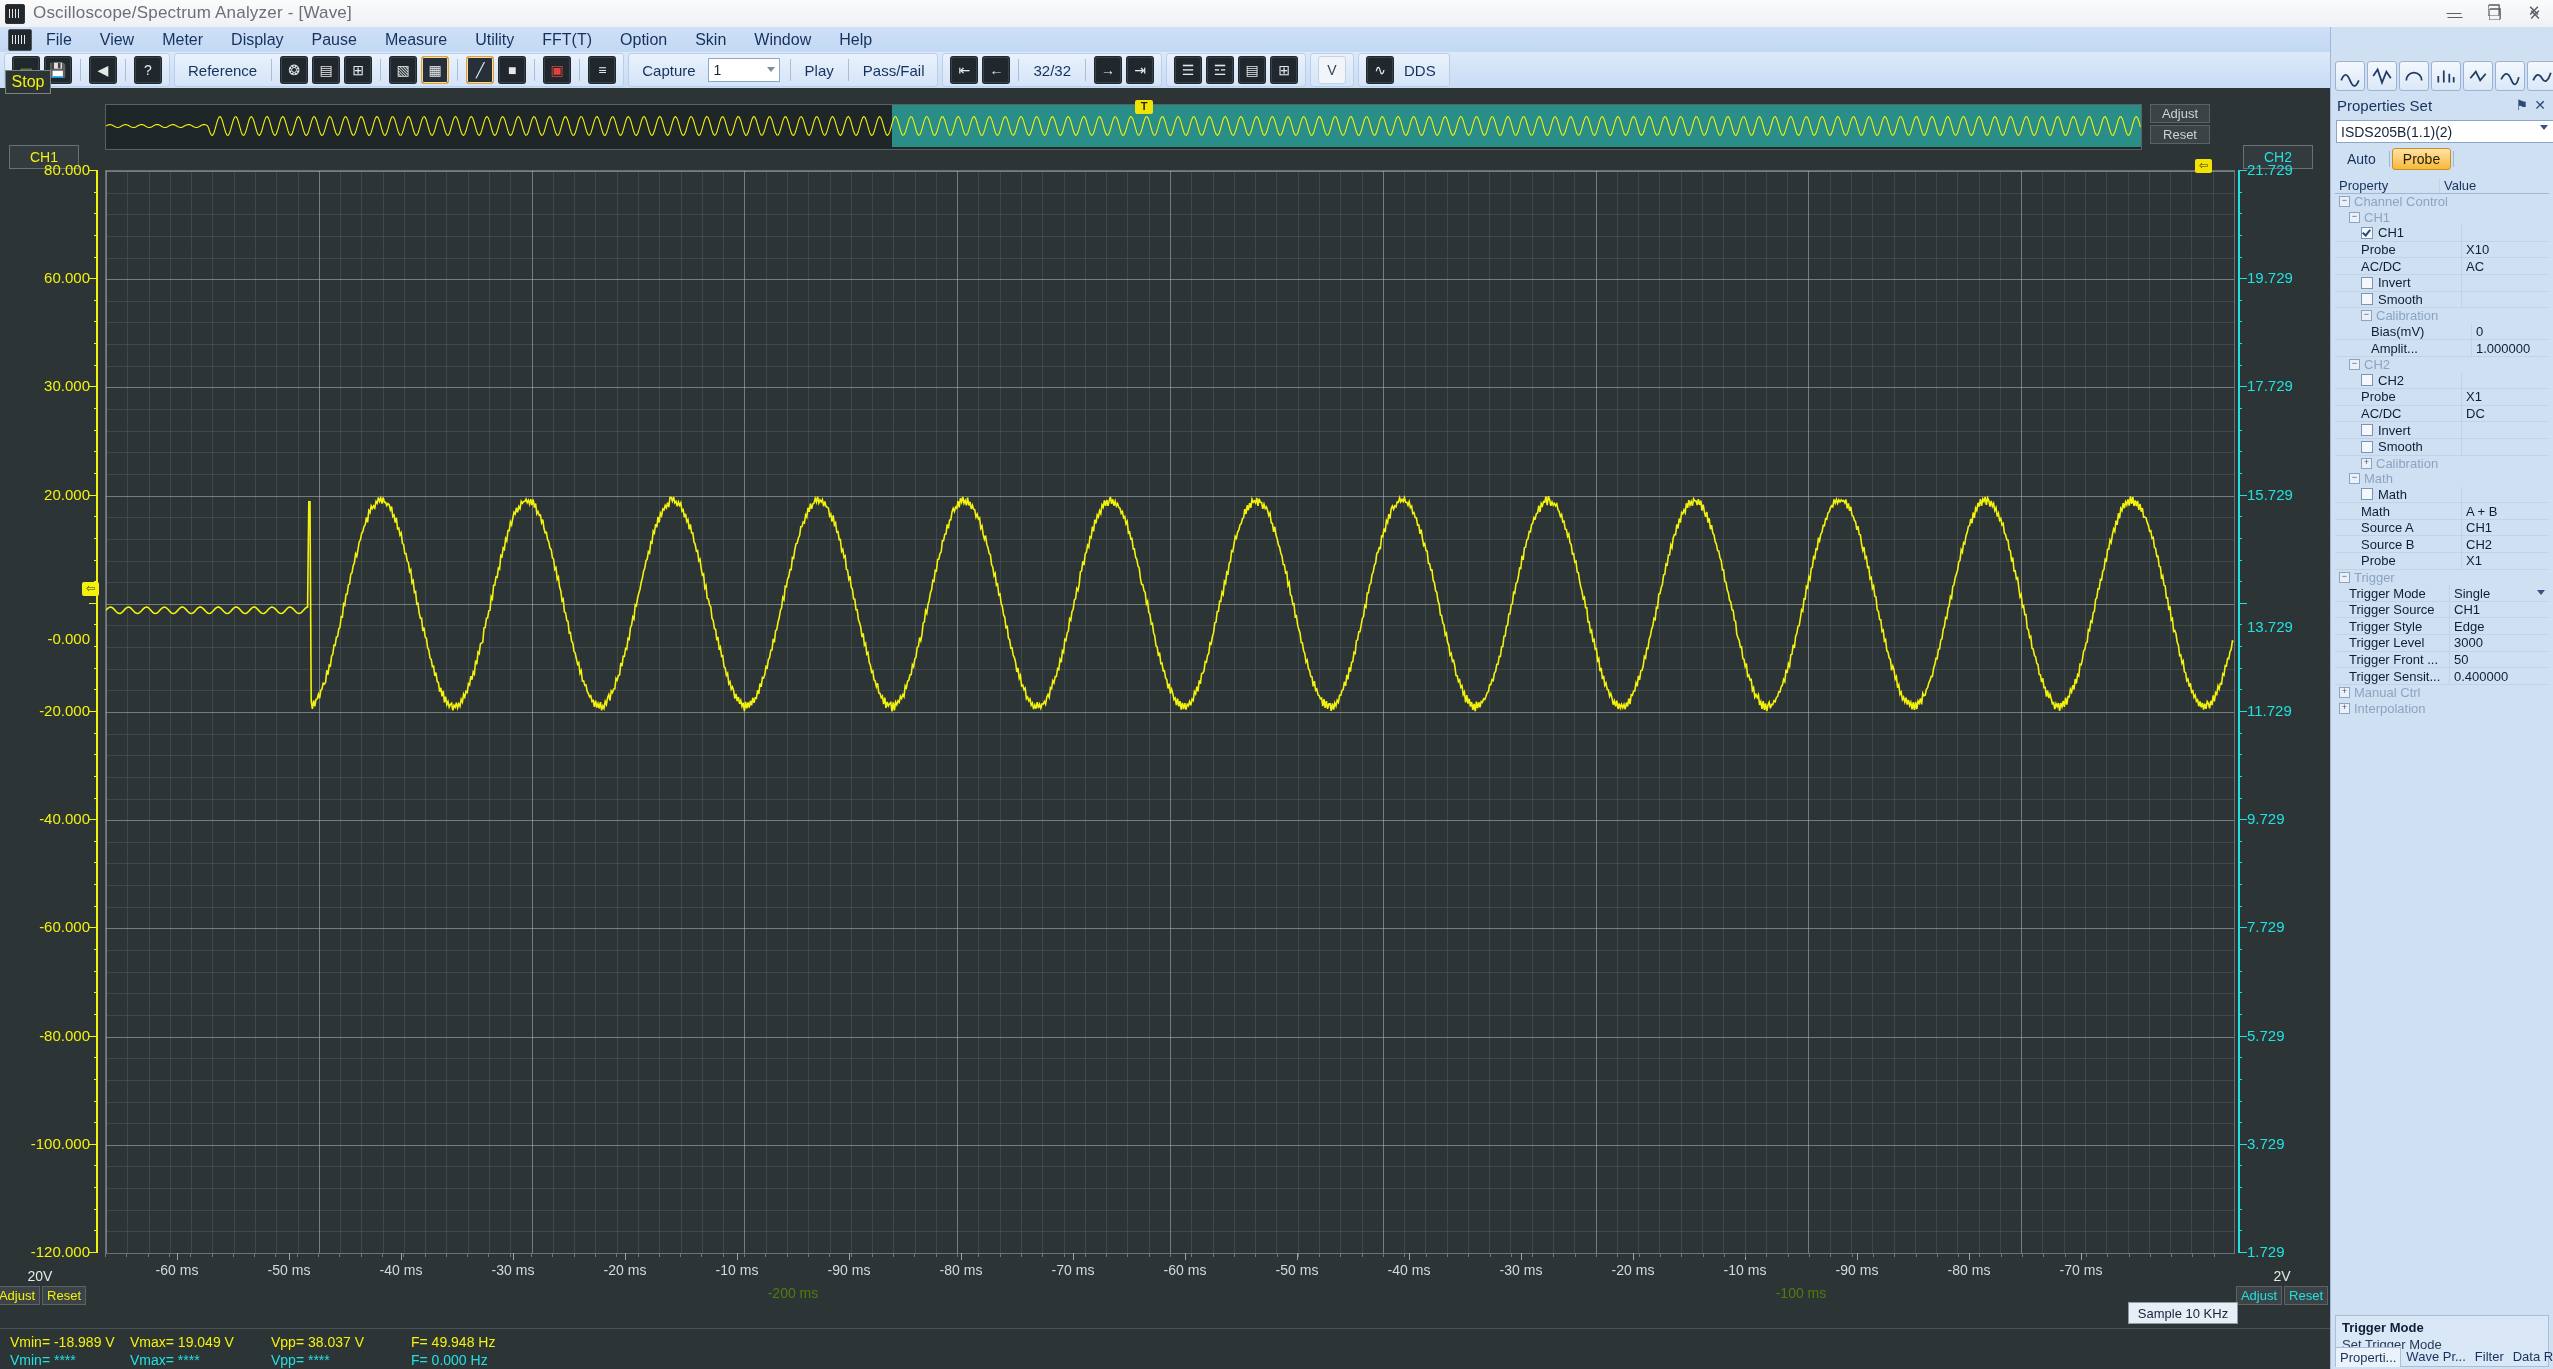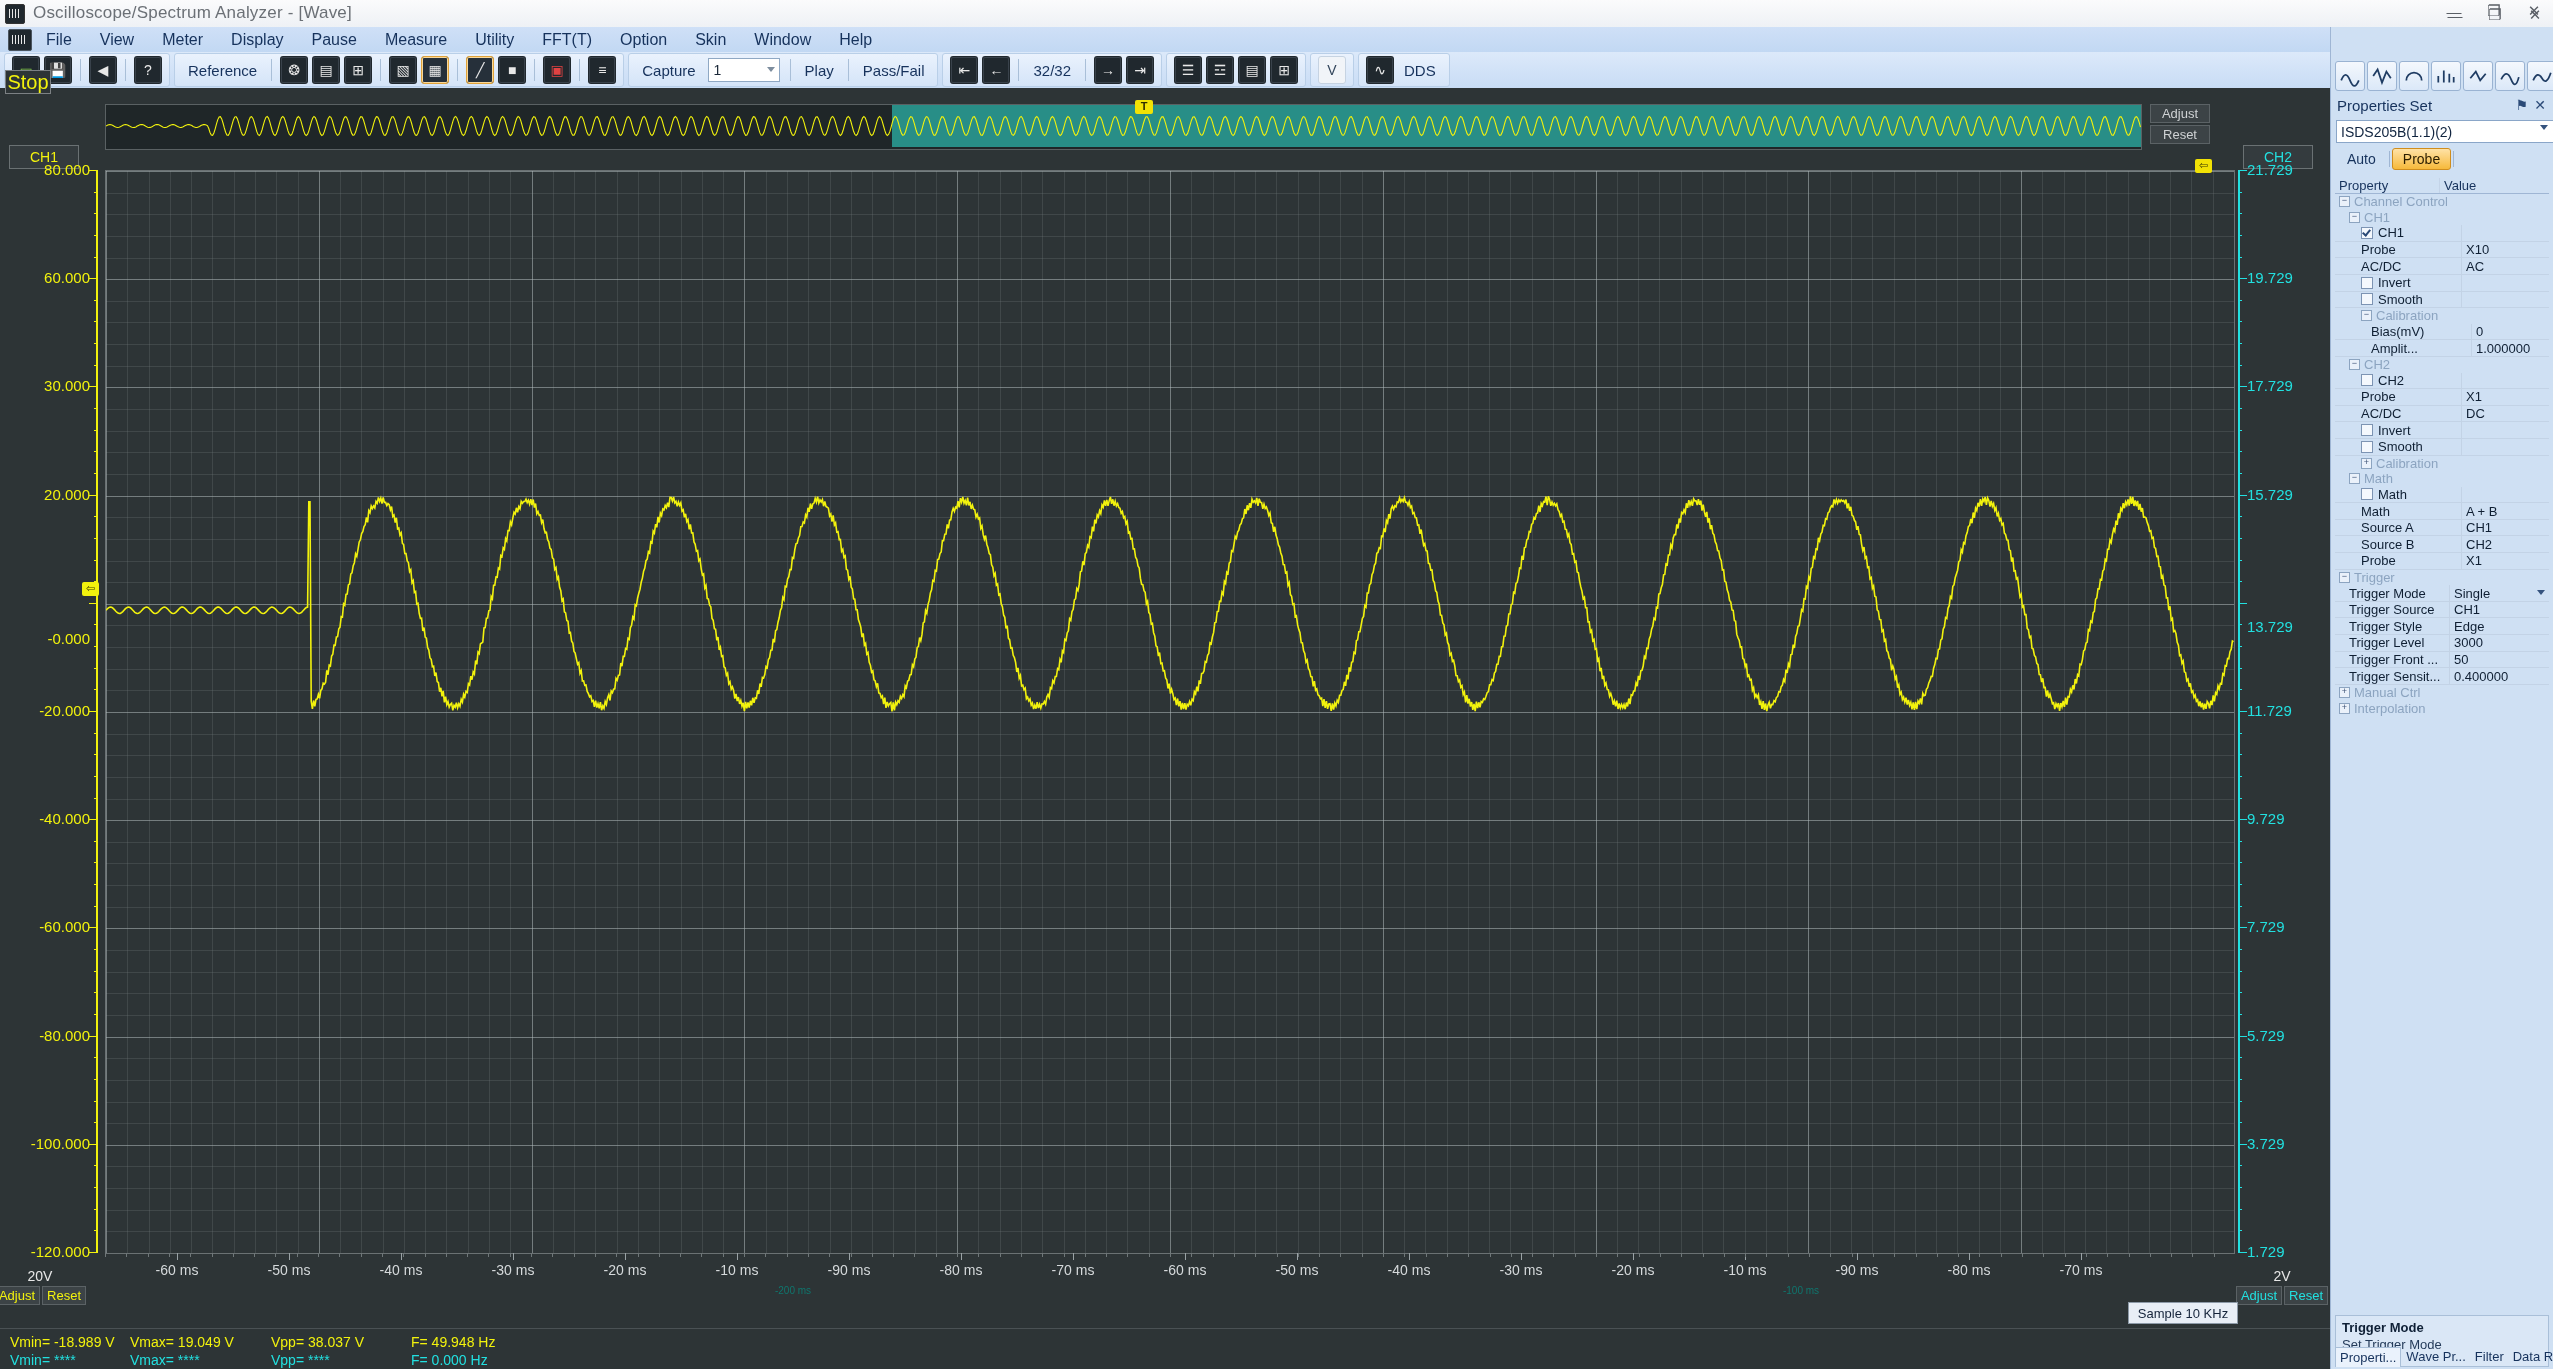--- a/index.html
+++ b/index.html
@@ -48,21 +48,21 @@
   .spin .arrow{position:absolute;right:4px;top:8px;width:0;height:0;
     border-left:4px solid transparent;border-right:4px solid transparent;border-top:5px solid #7d8d9e;}
   .glyph{position:absolute;inset:0;display:flex;align-items:center;justify-content:center;
     font-size:14px;color:#e8e8e8;line-height:1;}
   .glyph.dk{color:#26303a;}
   .tbtn.lite .glyph{color:#33465c;}
 
   
   .scope{position:absolute;left:0;top:88px;width:2330px;height:1281px;background:#2d3436;}
   .stopbtn{position:absolute;left:5px;top:70px;width:44px;height:22px;border:1px solid #7c8184;
-    background:#2d3436;color:#f2f20d;font-size:20px;display:flex;align-items:center;justify-content:center;cursor:pointer;}
+    background:#2d3436;color:#f2f20d;font-size:16px;display:flex;align-items:center;justify-content:center;cursor:pointer;}
 
   
   .overview{position:absolute;left:105px;top:104px;width:2035px;height:44px;
     border:1px solid #5a6163;background:#1f2628;overflow:hidden;}
   .ovsel{position:absolute;left:786px;top:0;width:1249px;height:42px;background:#2aa198;opacity:.85;}
   .ovwave{position:absolute;left:0;top:0;width:2035px;height:42px;}
   .trigmark{position:absolute;left:1135px;top:100px;width:18px;height:14px;background:#f2e205;
     color:#2b2b00;font-size:11px;font-weight:bold;text-align:center;line-height:13px;border-radius:2px;}
   .adjreset{position:absolute;left:2150px;top:104px;width:60px;}
   .adjreset div{font-size:13px;color:#cfd2d4;background:#3c4346;border:1px solid #5b6265;
@@ -113,21 +113,21 @@
   .scalebox.r{left:2246px;top:1268px;}
   .scalebox.l .btns span{color:#f2f20d;}
   .scalebox.r .btns span{color:#22e0e0;}
   .scalebox.l .v{color:#e8e8e8;}
   .scalebox.r .v{color:#e8e8e8;}
 
   
   .taxis{position:absolute;left:105px;top:1253px;width:2128px;height:60px;}
   .tmark{position:absolute;top:0;width:1px;height:7px;background:#9aa3a6;}
   .tlab2{position:absolute;top:9px;font-size:14px;color:#d5d9db;transform:translateX(-50%);white-space:nowrap;}
-  .tcenter{position:absolute;top:32px;font-size:10px;color:#0f766e;transform:translateX(-50%);white-space:nowrap;}
+  .tcenter{position:absolute;top:32px;font-size:14px;color:#4d7c0f;transform:translateX(-50%);white-space:nowrap;}
   .samplebox{position:absolute;left:2128px;top:1302px;width:108px;height:20px;
     background:#e8eef6;border:1px solid #8d9aa8;font-size:13px;color:#14233a;
     display:flex;align-items:center;justify-content:center;}
 
   
   .meas{position:absolute;left:0;top:1328px;width:2330px;height:41px;background:#2d3436;border-top:1px solid #4a5154;}
   .meas .row{position:absolute;left:10px;display:flex;}
   .meas .row.r1{top:5px;}
   .meas .row.r2{top:23px;}
   .meas .cell{font-size:14px;white-space:nowrap;}

